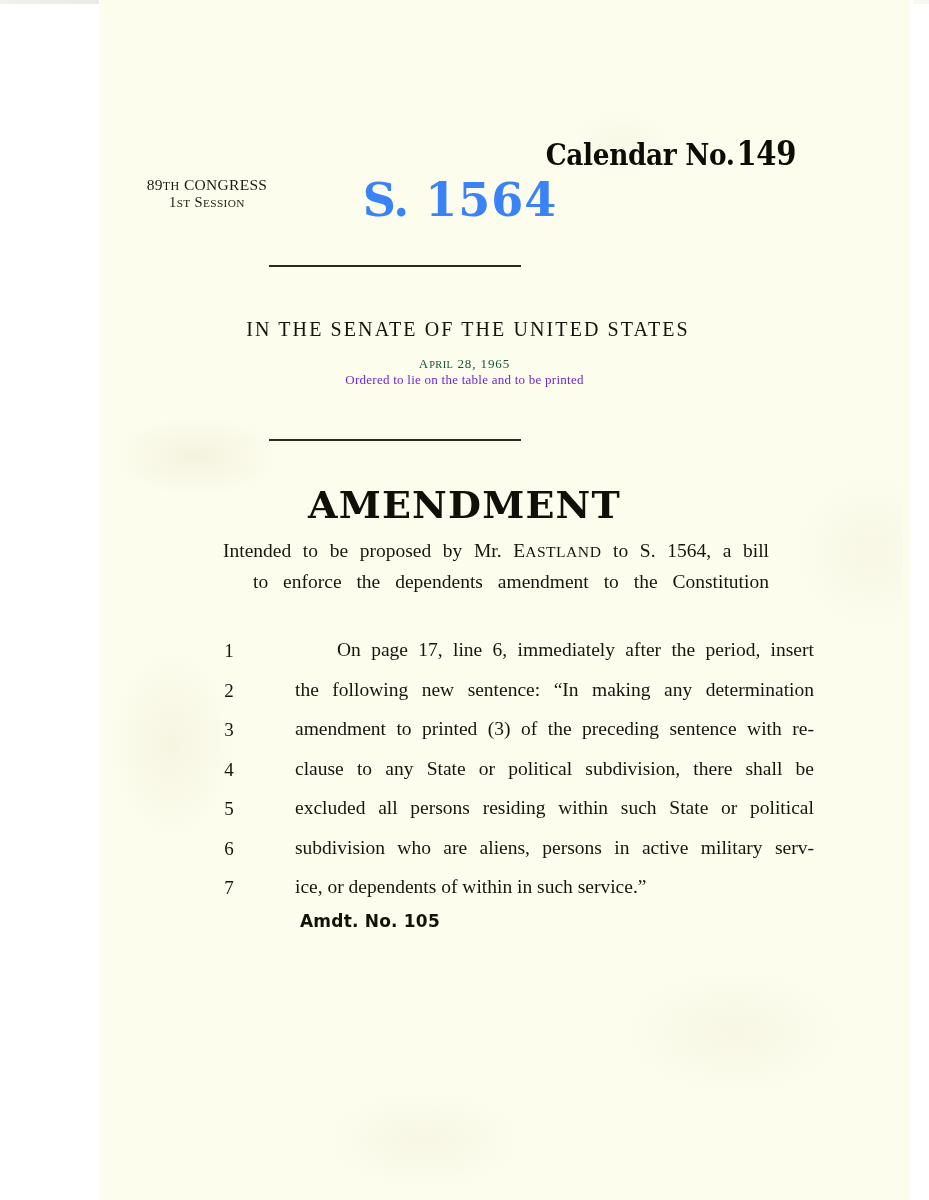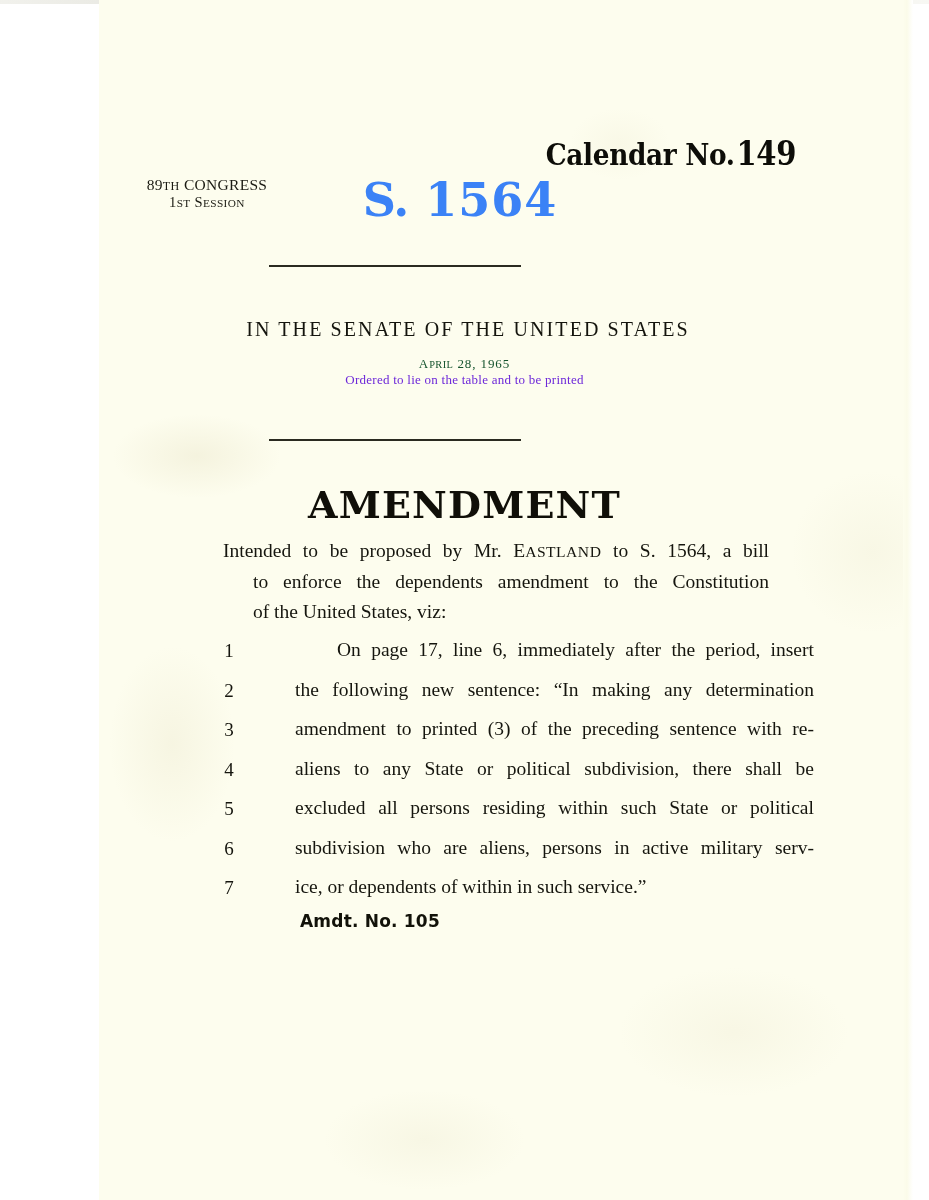--- a/index.html
+++ b/index.html
@@ -295,21 +295,20 @@
           <span>to</span>
           <span>enforce</span>
           <span>the</span>
           <span>dependents</span>
           <span>amendment</span>
           <span>to</span>
           <span>the</span>
           <span>Constitution</span>
         </span>
       </span>
-      <span class="iline ind">of  the  United  States,  viz:</span>
     </div>
 
     <div class="body-lines">
         <div class="bline">
           <span class="num">1</span>
           <span class="txt just first">
             <span>On</span>
             <span>page</span>
             <span>17,</span>
             <span>line</span>
@@ -345,21 +344,21 @@
             <span>the</span>
             <span>preceding</span>
             <span>sentence</span>
             <span>with</span>
             <span>re-</span>
           </span>
         </div>
         <div class="bline">
           <span class="num">4</span>
           <span class="txt just">
-            <span>aliens</span>
+            <span>clause</span>
             <span>to</span>
             <span>any</span>
             <span>State</span>
             <span>or</span>
             <span>political</span>
             <span>subdivision,</span>
             <span>there</span>
             <span>shall</span>
             <span>be</span>
           </span>

